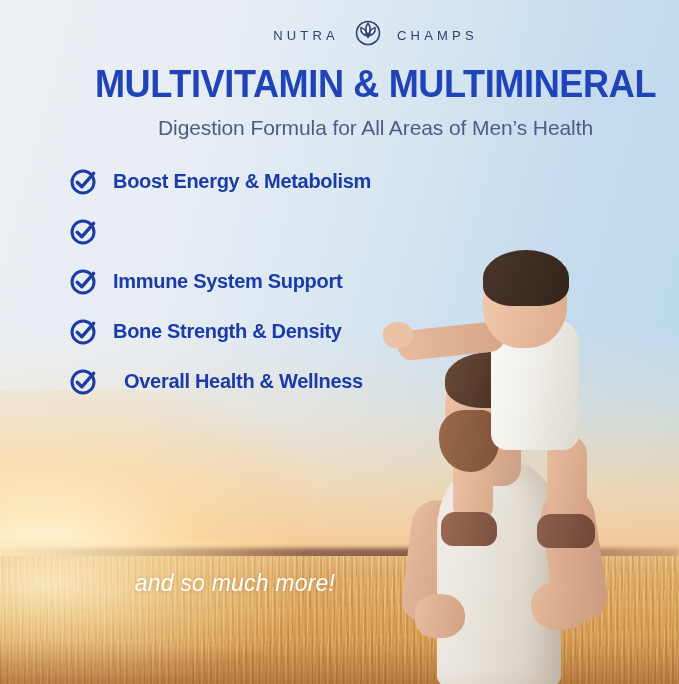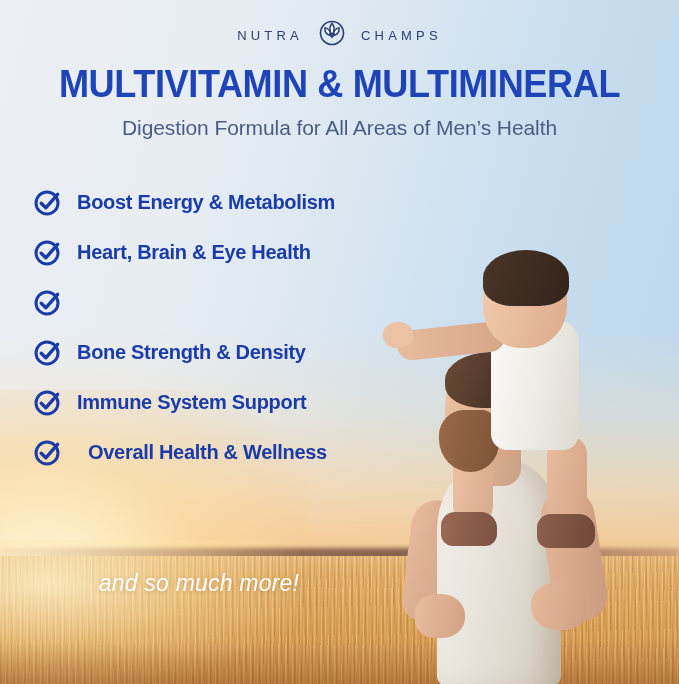--- a/index.html
+++ b/index.html
@@ -177,21 +177,21 @@
   .b-shoeL{
     left:62px;top:248px;width:56px;height:34px;
     background:linear-gradient(100deg,#9b6a55,#7c5141);border-radius:14px 16px 12px 12px;
   }
   .b-shoeR{
     left:158px;top:250px;width:58px;height:34px;
     background:linear-gradient(100deg,#8e604c,#6f4839);border-radius:14px 16px 12px 12px;
   }
 
   
-  .content{position:absolute;inset:0;}
+  .content{position:absolute;inset:0;margin-left:36px;}
 
   .brand{
     position:absolute;left:0;top:18px;width:679px;
     display:flex;align-items:center;justify-content:center;gap:14px;
   }
   .brand-word{
     font-size:13px;font-weight:400;letter-spacing:4.2px;
     color:#2d3f73;
   }
   .brand-mark{display:block;}
@@ -204,21 +204,21 @@
     transform:scaleX(.95);
     white-space:nowrap;
   }
   .subtitle{
     position:absolute;left:0;top:116px;width:679px;
     text-align:center;
     font-size:21px;font-weight:400;letter-spacing:-.1px;
     color:#4a5d86;
   }
 
-  .benefits{position:absolute;left:33px;top:187px;}
+  .benefits{position:absolute;left:33px;top:166px;}
   .benefit{
     display:flex;align-items:center;gap:14px;height:30px;margin-bottom:20px;
   }
   .benefit:last-child{margin-bottom:0;gap:25px;}
   .check-icon{width:30px;height:30px;flex:0 0 30px;display:block;}
   .benefit-label{
     font-size:20px;font-weight:bold;letter-spacing:-.3px;
     color:#1a3ba8;white-space:nowrap;
   }
 
@@ -295,57 +295,48 @@
       <div class="benefit">
         <span class="check-icon">
           <svg width="30" height="30" viewBox="0 0 30 30">
             <circle cx="14" cy="16" r="11" fill="none" stroke="#1a3ba8" stroke-width="3"></circle>
             <path d="M8.2 16.2 L12.8 20.8 L24.6 7.4" fill="none" stroke="#1a3ba8" stroke-width="3.4" stroke-linecap="round" stroke-linejoin="round"></path>
           </svg>
         </span>
         <span class="benefit-label">Boost Energy &amp; Metabolism</span>
       </div>
 
-      <div class="benefit">
-        <span class="check-icon">
-          <svg width="30" height="30" viewBox="0 0 30 30">
-            <circle cx="14" cy="16" r="11" fill="none" stroke="#1a3ba8" stroke-width="3"></circle>
-            <path d="M8.2 16.2 L12.8 20.8 L24.6 7.4" fill="none" stroke="#1a3ba8" stroke-width="3.4" stroke-linecap="round" stroke-linejoin="round"></path>
-          </svg>
-        </span>
-        <span class="benefit-label">Heart, Brain &amp; Eye Health</span>
-      </div>
-
-      <div class="benefit">
-        <span class="check-icon">
-          <svg width="30" height="30" viewBox="0 0 30 30">
-            <circle cx="14" cy="16" r="11" fill="none" stroke="#1a3ba8" stroke-width="3"></circle>
-            <path d="M8.2 16.2 L12.8 20.8 L24.6 7.4" fill="none" stroke="#1a3ba8" stroke-width="3.4" stroke-linecap="round" stroke-linejoin="round"></path>
-          </svg>
-        </span>
+
+      <div class="benefit">
+        <span class="check-icon">
+          <svg width="30" height="30" viewBox="0 0 30 30">
+            <circle cx="14" cy="16" r="11" fill="none" stroke="#1a3ba8" stroke-width="3"></circle>
+            <path d="M8.2 16.2 L12.8 20.8 L24.6 7.4" fill="none" stroke="#1a3ba8" stroke-width="3.4" stroke-linecap="round" stroke-linejoin="round"></path>
+          </svg>
+        </span>
+      </div>
+
+      <div class="benefit">
+        <span class="check-icon">
+          <svg width="30" height="30" viewBox="0 0 30 30">
+            <circle cx="14" cy="16" r="11" fill="none" stroke="#1a3ba8" stroke-width="3"></circle>
+            <path d="M8.2 16.2 L12.8 20.8 L24.6 7.4" fill="none" stroke="#1a3ba8" stroke-width="3.4" stroke-linecap="round" stroke-linejoin="round"></path>
+          </svg>
+        </span>
+        <span class="benefit-label">Immune System Support</span>
       </div>
 
       <div class="benefit">
         <span class="check-icon">
           <svg width="30" height="30" viewBox="0 0 30 30">
             <circle cx="14" cy="16" r="11" fill="none" stroke="#1a3ba8" stroke-width="3"></circle>
             <path d="M8.2 16.2 L12.8 20.8 L24.6 7.4" fill="none" stroke="#1a3ba8" stroke-width="3.4" stroke-linecap="round" stroke-linejoin="round"></path>
           </svg>
         </span>
         <span class="benefit-label">Bone Strength &amp; Density</span>
-      </div>
-
-      <div class="benefit">
-        <span class="check-icon">
-          <svg width="30" height="30" viewBox="0 0 30 30">
-            <circle cx="14" cy="16" r="11" fill="none" stroke="#1a3ba8" stroke-width="3"></circle>
-            <path d="M8.2 16.2 L12.8 20.8 L24.6 7.4" fill="none" stroke="#1a3ba8" stroke-width="3.4" stroke-linecap="round" stroke-linejoin="round"></path>
-          </svg>
-        </span>
-        <span class="benefit-label">Immune System Support</span>
       </div>
 
 
       <div class="benefit">
         <span class="check-icon">
           <svg width="30" height="30" viewBox="0 0 30 30">
             <circle cx="14" cy="16" r="11" fill="none" stroke="#1a3ba8" stroke-width="3"></circle>
             <path d="M8.2 16.2 L12.8 20.8 L24.6 7.4" fill="none" stroke="#1a3ba8" stroke-width="3.4" stroke-linecap="round" stroke-linejoin="round"></path>
           </svg>
         </span>

